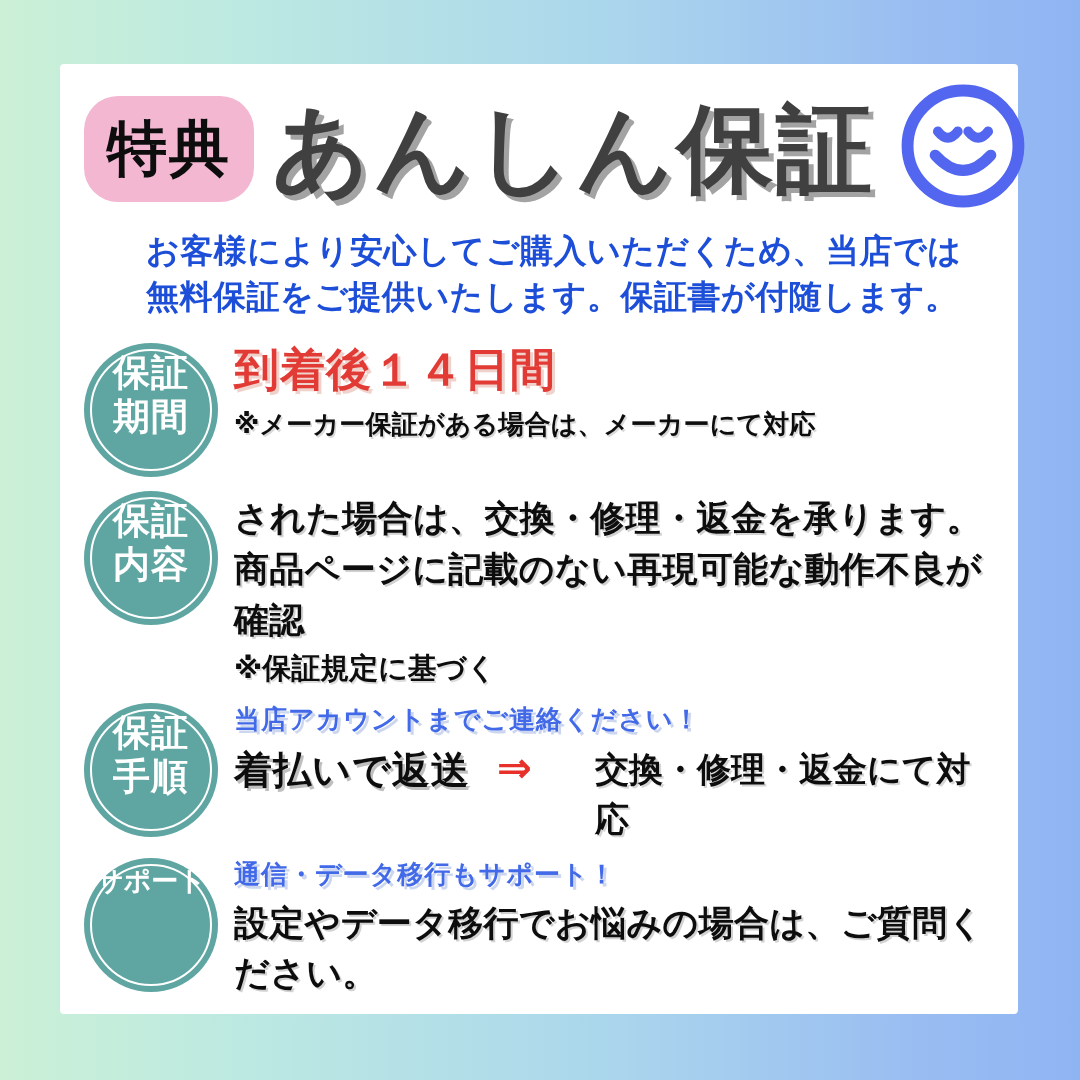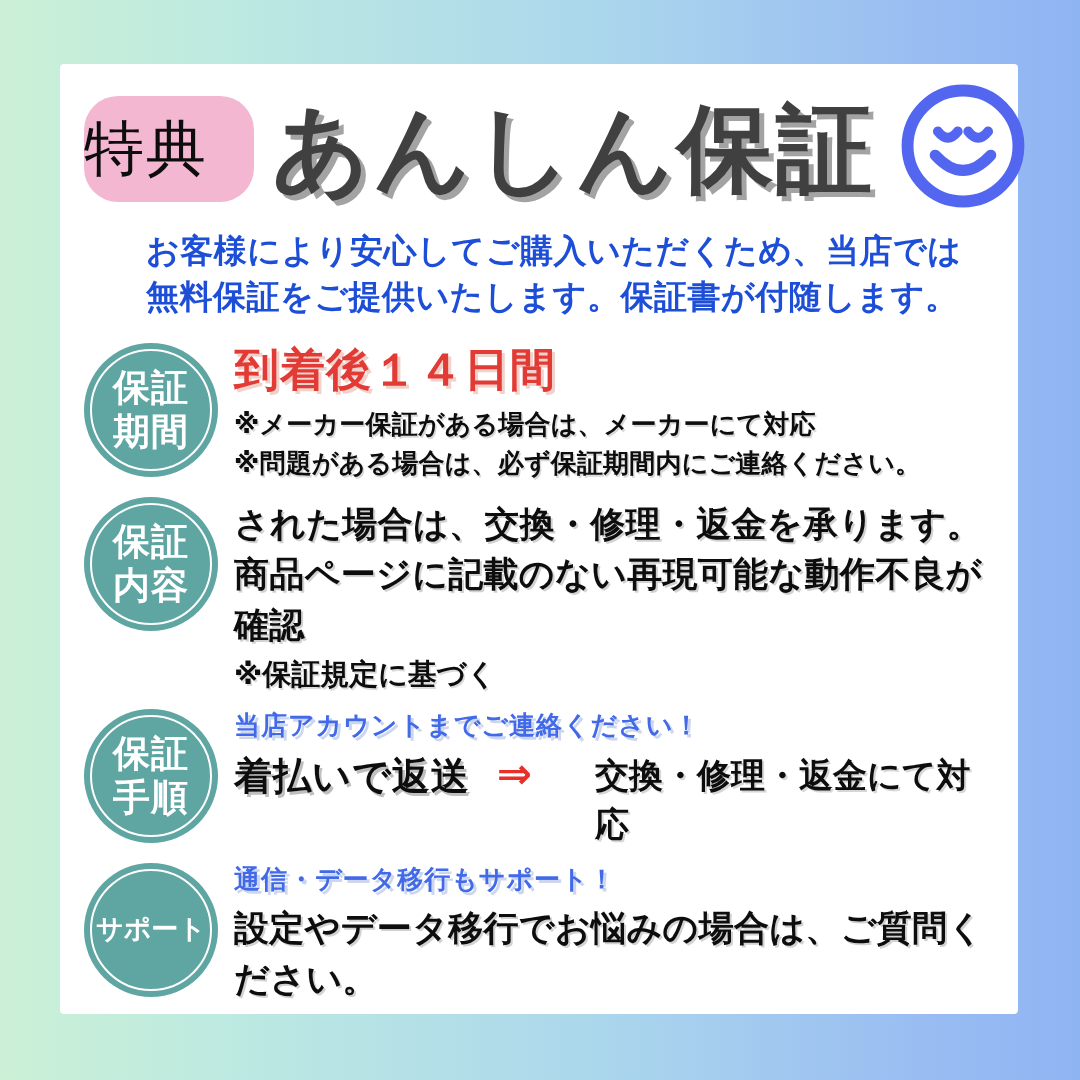--- a/index.html
+++ b/index.html
@@ -10,22 +10,22 @@
   }
   .card{
     position:absolute;left:60px;top:64px;right:62px;bottom:66px;
     background:#ffffff;border-radius:4px;box-sizing:border-box;
     padding:22px 24px 18px 24px;display:flex;flex-direction:column;
   }
   
   .header{display:flex;align-items:center;gap:18px;}
   .badge{
     width:170px;height:106px;flex:0 0 auto;background:#f3b7d2;border-radius:34px;
-    display:flex;align-items:center;justify-content:flex-start;
-    font-size:60px;font-weight:400;color:#0d0d0d;letter-spacing:2px;
+    display:flex;align-items:center;justify-content:center;
+    font-size:60px;font-weight:700;color:#0d0d0d;letter-spacing:2px;
   }
   .title{
     margin:0;font-size:96px;font-weight:900;color:#404040;letter-spacing:3px;
     line-height:1.05;text-shadow:5px 5px 0 #a3a3a3;white-space:nowrap;
   }
   .smiley{width:132px;height:132px;flex:0 0 auto;margin-left:4px;margin-top:-6px;}
   
   .subtitle{
     margin:16px 0 0 62px;font-size:33px;font-weight:600;color:#1d4ed8;
     line-height:1.38;letter-spacing:0.5px;
@@ -33,21 +33,21 @@
   
   .sections{margin-top:24px;display:flex;flex-direction:column;gap:14px;}
   .section{display:flex;align-items:flex-start;gap:16px;}
   .circle{
     width:134px;height:134px;flex:0 0 auto;border-radius:50%;
     background:#5fa6a3;padding:6px;box-sizing:border-box;
   }
   .circle-inner{
     width:100%;height:100%;border:2.5px solid #ffffff;border-radius:50%;
     box-sizing:border-box;display:flex;flex-direction:column;
-    align-items:center;justify-content:center;
+    align-items:center;justify-content:flex-start;
     color:#ffffff;font-size:37px;font-weight:600;line-height:1.18;letter-spacing:1px;
   }
   .circle-inner.single{font-size:27px;letter-spacing:0;}
   .content{flex:1;padding-top:2px;}
   .heading-red{
     font-size:45px;font-weight:900;color:#e23a34;letter-spacing:1px;
     text-shadow:3px 3px 0 #f0d2cc;line-height:1.1;
   }
   .heading-blue{
     font-size:26px;font-weight:900;color:#4169e8;letter-spacing:1px;
@@ -102,21 +102,20 @@
     <div class="section">
       <div class="circle">
         <div class="circle-inner">
           <span>保証</span>
           <span>期間</span>
         </div>
       </div>
       <div class="content">
         <div class="heading-red">到着後１４日間</div>
         <div class="note first">※メーカー保証がある場合は、メーカーにて対応</div>
-        <div class="note">※問題がある場合は、必ず保証期間内にご連絡ください。</div>
       </div>
     </div>
 
     <div class="section">
       <div class="circle">
         <div class="circle-inner">
           <span>保証</span>
           <span>内容</span>
         </div>
       </div>

